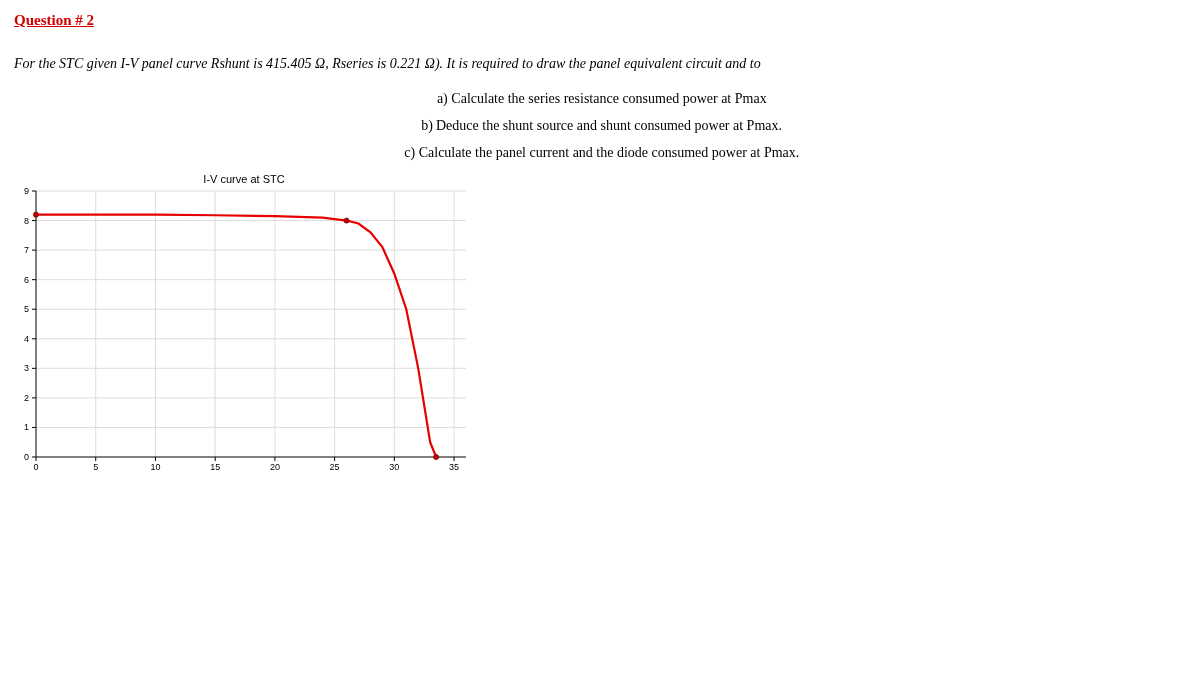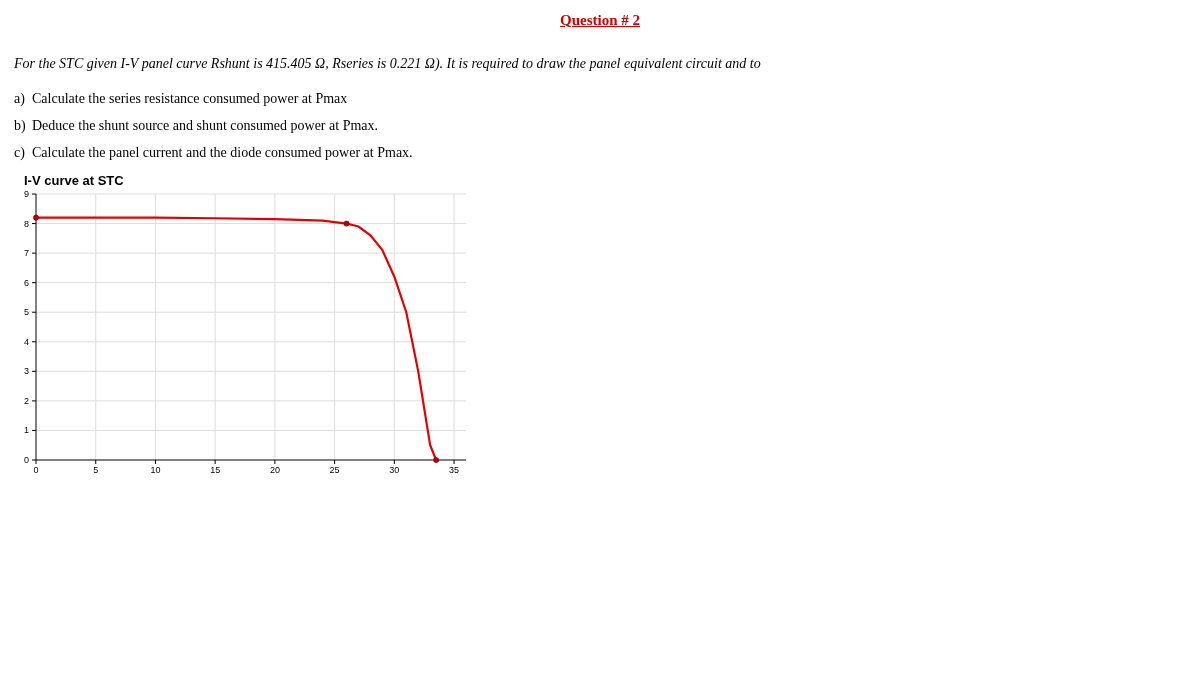--- a/index.html
+++ b/index.html
@@ -11,49 +11,49 @@
     background: #fff;
     width: 1200px;
     box-sizing: border-box;
   }
   .question-title {
     color: #d40000;
     text-decoration: underline;
     font-weight: bold;
     font-size: 15px;
     margin-bottom: 24px;
-    text-align: center;
   }
   .intro {
     margin-bottom: 14px;
     line-height: 1.5;
     max-width: 780px;
     font-style: italic;
   }
   .items {
     list-style: none;
     padding: 0;
     margin: 0 0 10px 0;
   }
   .items li {
     margin-bottom: 6px;
     line-height: 1.5;
+    text-align: center;
   }
   .items li .label {
     display: inline-block;
     width: 18px;
   }
   .chart-wrap {
     margin-top: 4px;
   }
   .chart-title {
     font-family: Arial, sans-serif;
-    font-weight: bold;
-    font-size: 13px;
-    text-align: left;
+    font-weight: normal;
+    font-size: 11px;
+    text-align: center;
     width: 440px;
     margin-left: 10px;
     margin-bottom: 2px;
   }
   svg { display: block; }
   .axis { stroke: #000; stroke-width: 1; }
   .grid { stroke: #ddd; stroke-width: 1; }
   .curve { stroke: #e60000; stroke-width: 2.2; fill: none; }
   .pt { fill: #c00000; stroke: #600; stroke-width: 0.6; }
   .ticklabel { font-family: Arial, sans-serif; font-size: 9px; fill: #000; }

